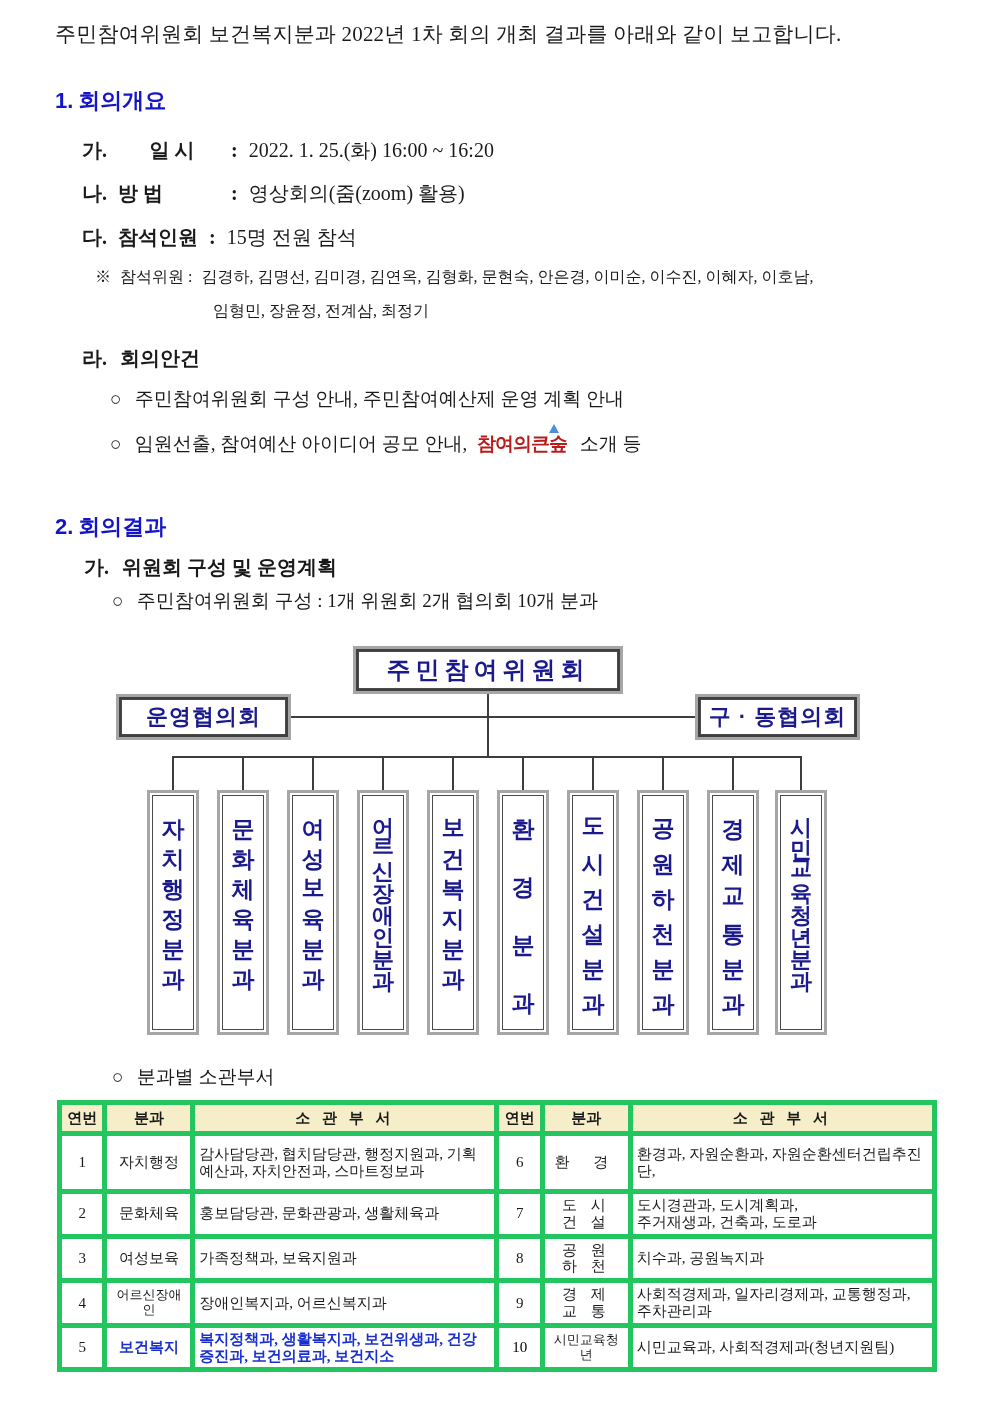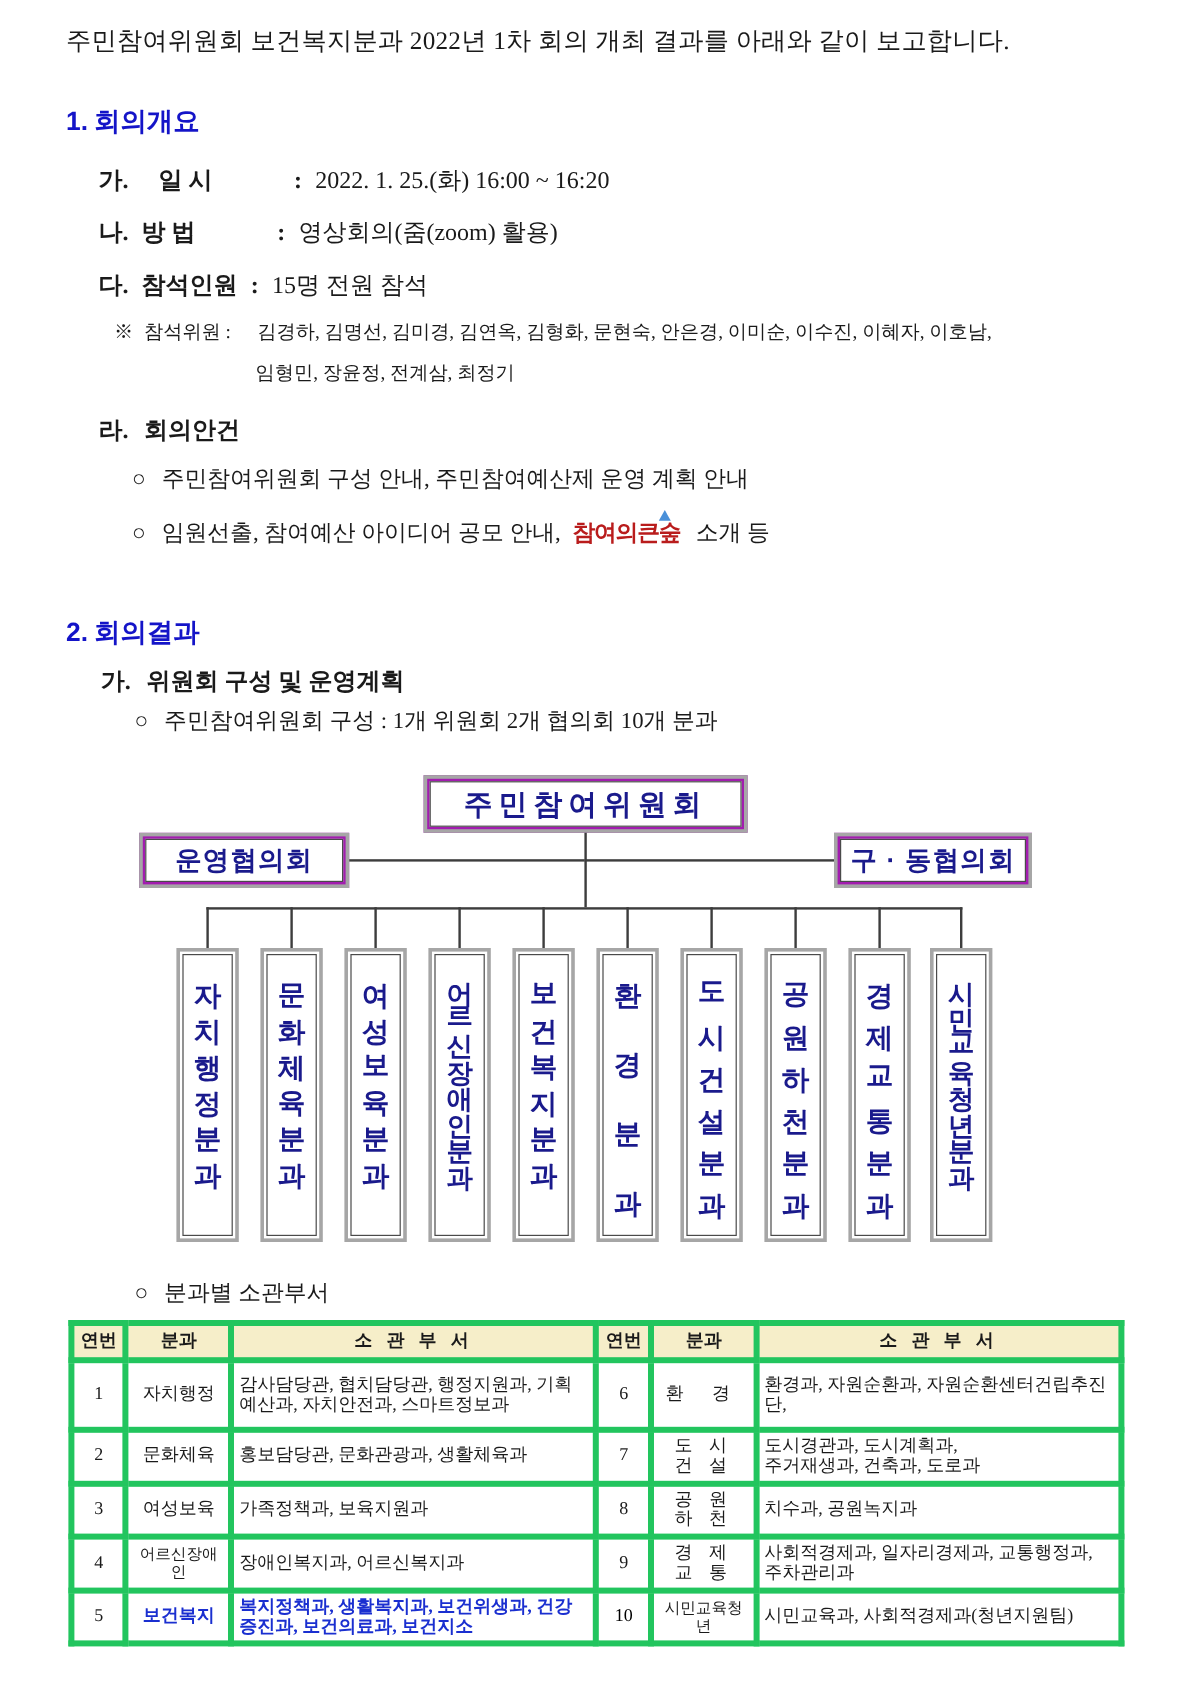--- a/index.html
+++ b/index.html
@@ -94,21 +94,21 @@
   #orgchart {
     position: absolute;
     left: 110px;
     top: 640px;
     width: 772px;
     height: 400px;
   }
   .obox {
     position: absolute;
     box-sizing: border-box;
-    background: #a21caf;
+    background: #404040;
     border: 3px solid #a6a6a6;
     padding: 2px;
   }
   .obox .inner {
     box-sizing: border-box;
     width: 100%;
     height: 100%;
     border: 1px solid #4a4a4a;
     display: flex;
     align-items: center;
@@ -210,21 +210,21 @@
 <div class="page">
 
   <div class="intro">주민참여위원회 보건복지분과 2022년 1차 회의 개최 결과를 아래와 같이 보고합니다.</div>
 
   <div class="sec-head" style="left:55px; top:86px;">
     <span class="num">1.</span><span>회의개요</span>
   </div>
 
   <div class="lvl-a" style="left:82px; top:137px;">
     <span>가.</span>
-    <span class="lbl" style="display:inline-block; width:108px; margin-left:20px;">일      시</span>
+    <span class="lbl" style="display:inline-block; width:108px; margin-left:6px;text-align:center;">일      시</span>
     <span>:</span>
     <span class="val" style="margin-left:6px;">2022. 1. 25.(화) 16:00 ~ 16:20</span>
   </div>
 
   <div class="lvl-a" style="left:82px; top:180px;">
     <span>나.</span>
     <span class="lbl" style="display:inline-block; width:108px; margin-left:6px;">방      법</span>
     <span>:</span>
     <span class="val" style="margin-left:6px;">영상회의(줌(zoom) 활용)</span>
   </div>
@@ -232,21 +232,21 @@
   <div class="lvl-a" style="left:82px; top:224px;">
     <span>다.</span>
     <span class="lbl" style="margin-left:6px;">참석인원</span>
     <span style="margin-left:6px;">:</span>
     <span class="val" style="margin-left:6px;">15명 전원 참석</span>
   </div>
 
   <div class="note" style="left:95px; top:267px;">
     <span class="mark">※</span>
     <span>참석위원 :</span>
-    <span style="margin-left:18px;">김경하, 김명선, 김미경, 김연옥, 김형화, 문현숙, 안은경, 이미순, 이수진, 이혜자, 이호남,</span>
+    <span style="margin-left:5px;">김경하, 김명선, 김미경, 김연옥, 김형화, 문현숙, 안은경, 이미순, 이수진, 이혜자, 이호남,</span>
   </div>
   <div class="note" style="left:213px; top:301px;">
     <span>임형민, 장윤정, 전계삼, 최정기</span>
   </div>
 
   <div class="lvl-a" style="left:82px; top:345px;">
     <span>라.</span>
     <span style="margin-left:8px;">회의안건</span>
   </div>
 

